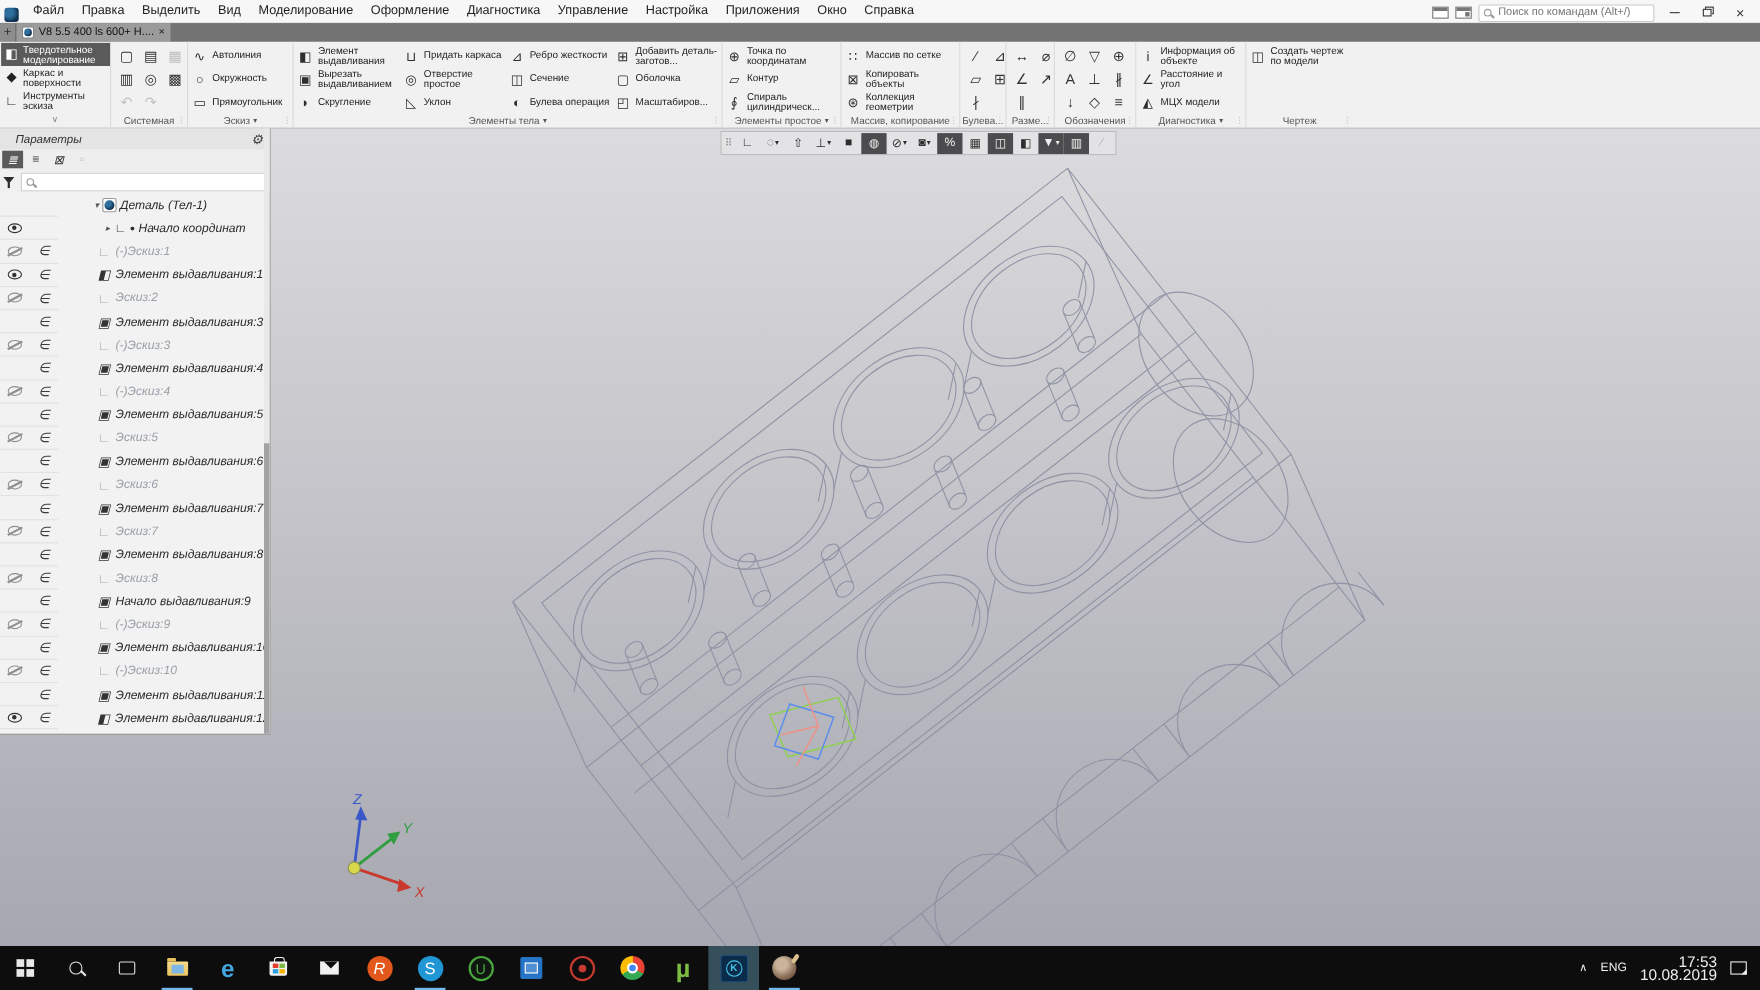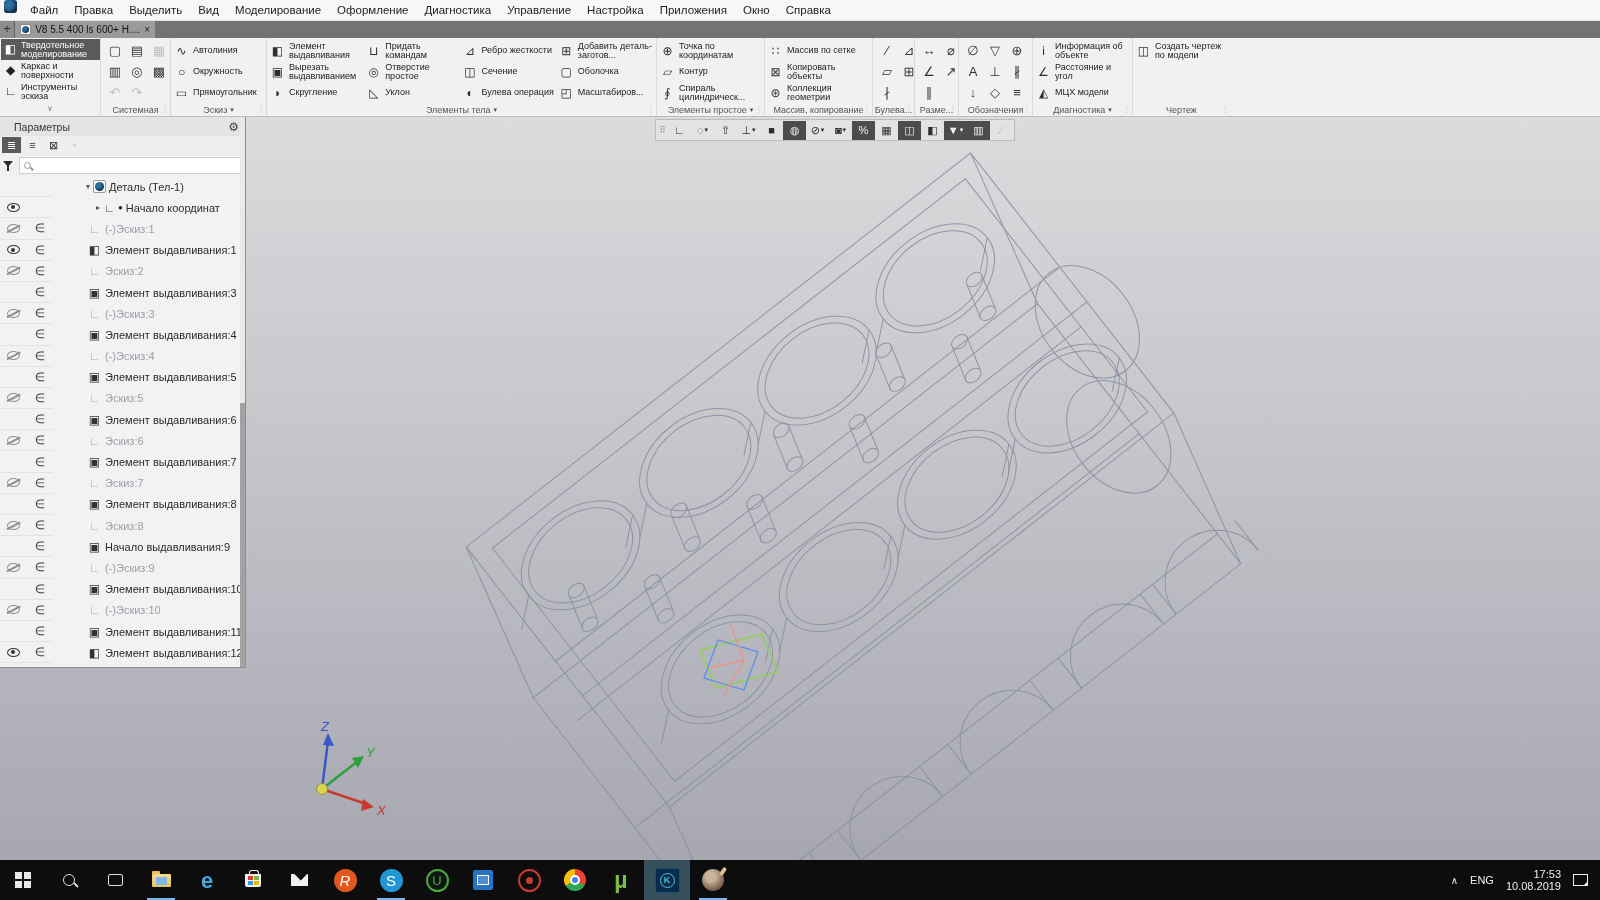--- a/index.html
+++ b/index.html
@@ -2,21 +2,21 @@
 <html><head>
 <meta charset="utf-8">
 <style>
   html,body{margin:0;padding:0;width:1600px;height:900px;overflow:hidden;
     font-family:"Liberation Sans",sans-serif;background:#a9a9b2;}
   *{box-sizing:border-box;}
   #app{position:relative;width:1600px;height:900px;}
 
   
   .titlebar{position:absolute;left:0;top:0;width:1600px;height:21px;background:#f7f7f8;
-    display:flex;align-items:flex-start;border-bottom:1px solid #e3e3e3;}
+    display:flex;align-items:flex-end;border-bottom:1px solid #e3e3e3;}
   .app-logo{width:13px;height:13px;margin:0 5px 0 4px;border-radius:3px;
     background:radial-gradient(circle at 35% 35%,#2e6f9e 0 30%,#0e2f4e 70%);}
   .menu-item{font-size:11.5px;color:#222;padding:0 8px;line-height:20px;cursor:default;}
   .title-right{margin-left:auto;display:flex;align-items:center;gap:6px;padding-right:6px;margin-top:32px;}
   .win-layout-icon{width:15px;height:11px;border:1px solid #777;position:relative;background:#fff;}
   .win-layout-icon::before{content:"";position:absolute;left:0;top:0;right:0;height:3px;background:#777;}
   .win-layout-icon.b::after{content:"";position:absolute;right:1px;top:4px;width:4px;bottom:1px;background:#777;}
   .cmd-search{width:160px;height:16px;border:1px solid #c9c9c9;background:#fff;border-radius:2px;
     display:flex;align-items:center;gap:4px;padding:0 4px;}
   .cmd-search input{border:none;outline:none;flex:1;font-size:10px;color:#444;
@@ -75,21 +75,21 @@
     border:1px solid #bcbcbc;display:flex;align-items:center;padding:0 1px;}
   .vtb{height:19px;min-width:23px;display:flex;align-items:center;justify-content:center;
     font-size:11px;color:#2d2d2d;gap:1px;padding:0 2px;}
   .vtb.pressed{background:#4c4c4e;color:#f0f0f0;}
   .vtb.disabled{color:#b8b8b8;}
   .vtb .dd{font-size:7px;}
   .vtb.handle{min-width:11px;color:#8a8a8a;font-size:9px;padding:0;}
 
   
   .tree-panel{position:absolute;left:0;top:0;width:246px;height:551px;background:#f2f2f2;
-    border-right:1px solid #8e8e8e;border-bottom:1px solid #8e8e8e;display:flex;flex-direction:column;}
+    border-right:1px solid #8e8e8e;border-bottom:1px solid #8e8e8e;display:flex;flex-direction:column;font-style:italic;}
   .panel-tabs{height:19px;display:flex;background:#e4e4e4;font-size:10.5px;align-items:stretch;}
   .ptab{padding:0 14px;display:flex;align-items:center;color:#333;}
   .ptab.active{background:#d946ef;margin-top:24px;}
   .gear{margin-left:auto;padding-right:6px;display:flex;align-items:center;font-size:12px;color:#444;}
   .panel-icons{height:19px;display:flex;gap:2px;padding:1px 2px;background:#eee;}
   .pi{width:19px;height:16px;display:flex;align-items:center;justify-content:center;font-size:11px;color:#333;}
   .pi.pressed{background:#5a5a5a;color:#fff;}
   .pi.disabled{color:#bdbdbd;}
   .panel-filter{height:21px;display:flex;align-items:center;gap:3px;padding:0 2px;background:#f0f0f0;}
   .funnel{width:14px;height:14px;position:relative;flex:0 0 auto;}
@@ -169,21 +169,21 @@
   .kompas-ic{width:25px;height:25px;background:#0b2b4a;border:1px solid #1c4d75;border-radius:3px;
     display:flex;align-items:center;justify-content:center;}
   .kompas-ic i{width:15px;height:15px;border:1.5px solid #45c2e6;border-radius:50%;color:#45c2e6;
     font-size:9px;font-weight:bold;display:flex;align-items:center;justify-content:center;font-style:normal;}
   .gimp-ic{width:22px;height:22px;border-radius:50%;background:radial-gradient(circle at 40% 35%,#c9b49a 0 25%,#7a5c49 70%);
     position:relative;}
   .gimp-ic::after{content:"";position:absolute;right:-1px;top:-2px;width:4px;height:9px;
     background:#d9c08c;transform:rotate(35deg);border-radius:2px;}
   .tray{margin-left:auto;display:flex;align-items:center;gap:12px;padding-right:12px;font-size:11px;}
   .tray .chev{font-size:10px;}
-  .clock{text-align:right;font-size:11px;line-height:12px;}
+  .clock{text-align:right;font-size:14px;line-height:12px;}
   .notif-ic{width:15px;height:12px;border:1.5px solid #eee;position:relative;}
   .notif-ic::after{content:"";position:absolute;right:-1px;bottom:-1px;width:0;height:0;
     border-left:5px solid transparent;border-bottom:5px solid #eee;}
 </style>
 </head>
 <body>
 
 <div id="app">
 
   <header class="titlebar">
@@ -288,21 +288,21 @@
         </div>
         <div class="rsec" style="width: 390px;">
           <div class="rsec-body">
             <div class="cmd-grid">
               <div class="cmd-row">
                 <span class="cmd-glyph">◧</span>
                 <span class="cmd-label">Элемент выдавливания</span>
               </div>
               <div class="cmd-row">
                 <span class="cmd-glyph">⊔</span>
-                <span class="cmd-label">Придать командам</span>
+                <span class="cmd-label">Придать каркаса</span>
               </div>
               <div class="cmd-row">
                 <span class="cmd-glyph">⊿</span>
                 <span class="cmd-label">Ребро жесткости</span>
               </div>
               <div class="cmd-row">
                 <span class="cmd-glyph">⊞</span>
                 <span class="cmd-label">Добавить деталь-заготов...</span>
               </div>
               <div class="cmd-row">

